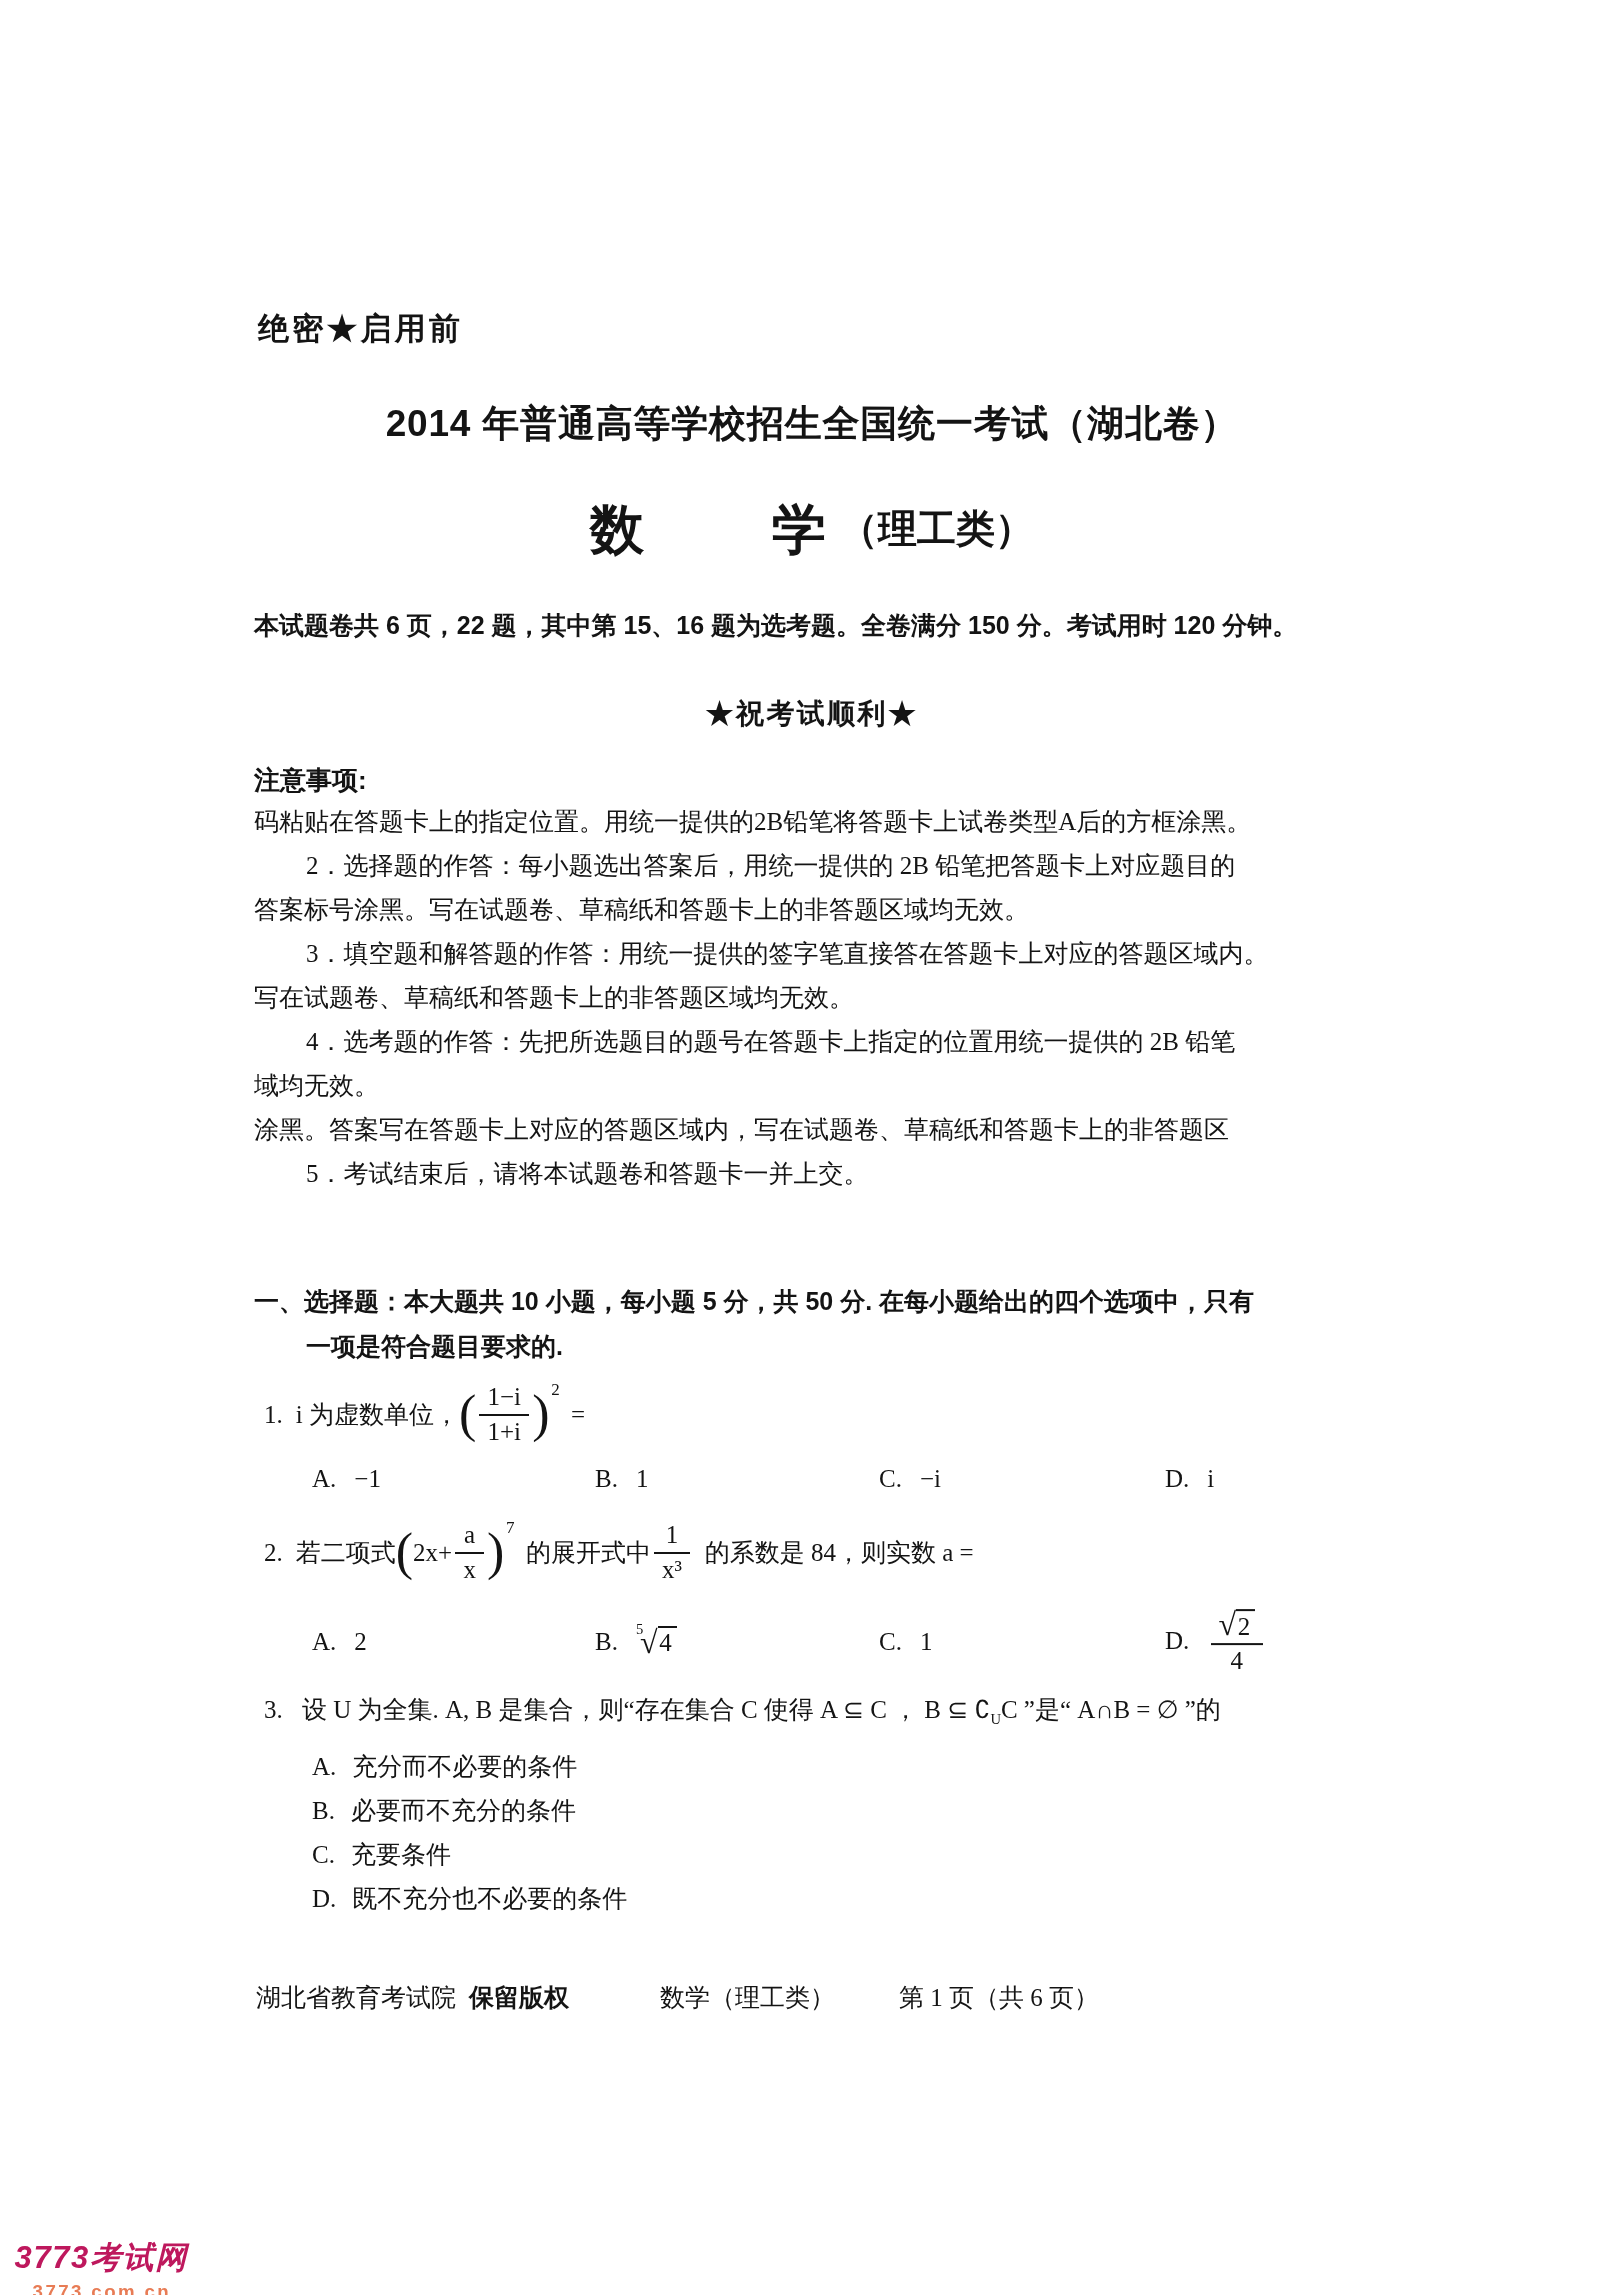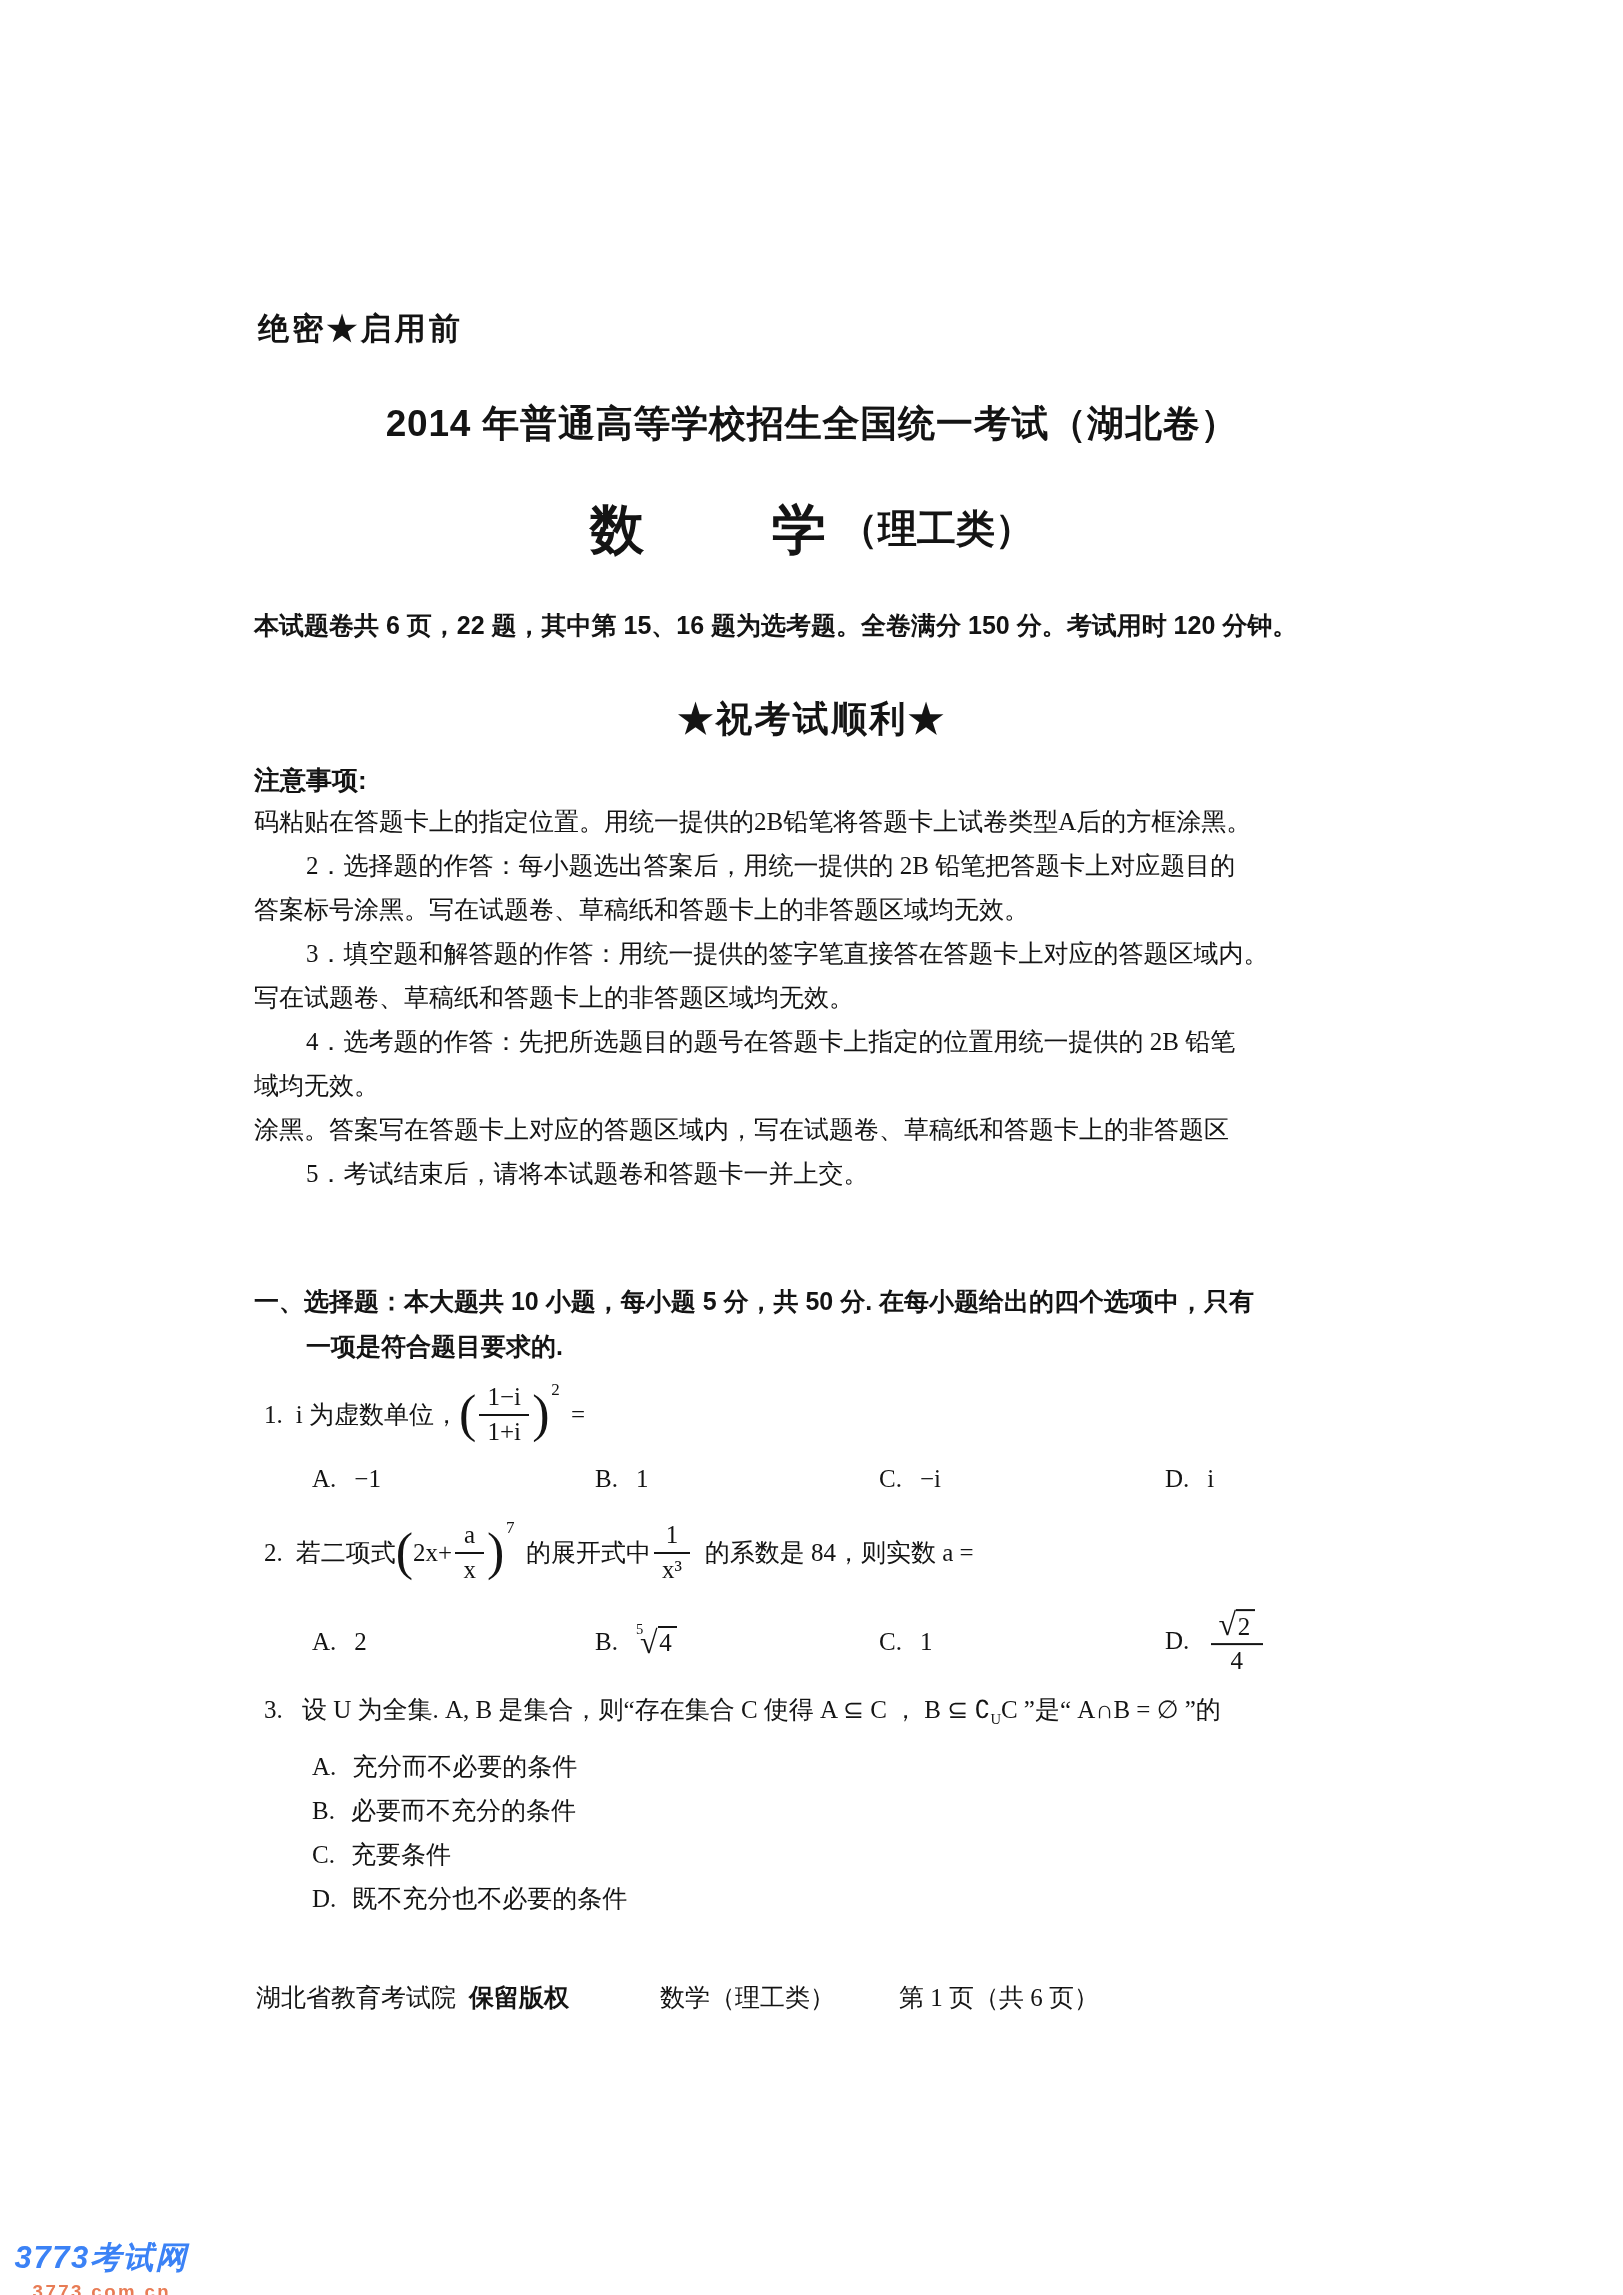--- a/index.html
+++ b/index.html
@@ -13,21 +13,21 @@
   .sans { font-family:"Liberation Sans", sans-serif; }
   .b { font-weight:bold; }
   .center { text-align:center; }
 
   .classification { left:258px; top:308px; font-size:31px; letter-spacing:3.2px; }
   .exam-title { left:244px; top:399px; width:1136px; font-size:37px; letter-spacing:0.8px; }
   .subject-line { left:244px; top:494px; width:1136px; }
   .subject-main { font-size:54px; font-weight:bold; letter-spacing:37px; }
   .subject-sub { font-size:39px; font-weight:bold; margin-left:-24px; vertical-align:6.5px; }
   .paper-info { left:254px; top:609px; width:1153px; font-size:25px; font-weight:600; white-space:nowrap; }
-  .wish { left:244px; top:695px; width:1136px; font-size:36px; letter-spacing:2.4px; }
+  .wish { left:244px; top:695px; width:1136px; font-size:28px; letter-spacing:2.4px; }
   .notes-title { left:254px; top:763px; font-size:26px; }
   .notes { left:254px; top:800px; width:1145px; font-size:25px; line-height:44px; }
   .noteline { white-space:nowrap; }
   .indent { padding-left:52px; }
   .section-title { left:254px; top:1279px; width:1153px; font-size:25px; line-height:45px; }
 
   .mathrow { display:flex; align-items:center; font-size:25px; white-space:nowrap; }
   .q1row { left:264px; top:1369px; height:91px; }
   .q2row { left:264px; top:1507px; height:91px; }
   .qlabel { margin-right:13px; }
@@ -206,18 +206,18 @@
   </div>
 
   <div class="abs footer">
     <span class="abs f-org">湖北省教育考试院</span>
     <span class="abs f-copy sans">保留版权</span>
     <span class="abs f-center">数学（理工类）</span>
     <span class="abs f-page">第 1 页（共 6 页）</span>
   </div>
 
   <div class="abs wm">
-    <div class="wm1" style="color: #3b82f6;">3773考试网</div>
+    <div class="wm1" style="color: #be185d;">3773考试网</div>
     <div class="wm2" style="color: rgb(232, 124, 85);">3773.com.cn</div>
   </div>
 
 </div>
 
 
 </body></html>

